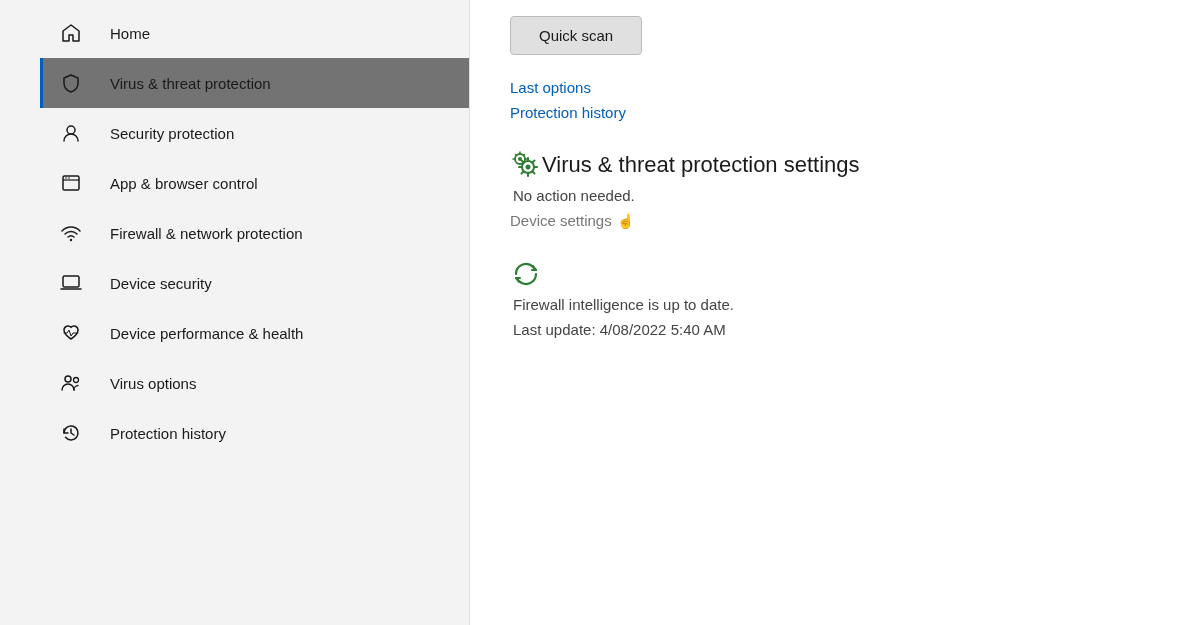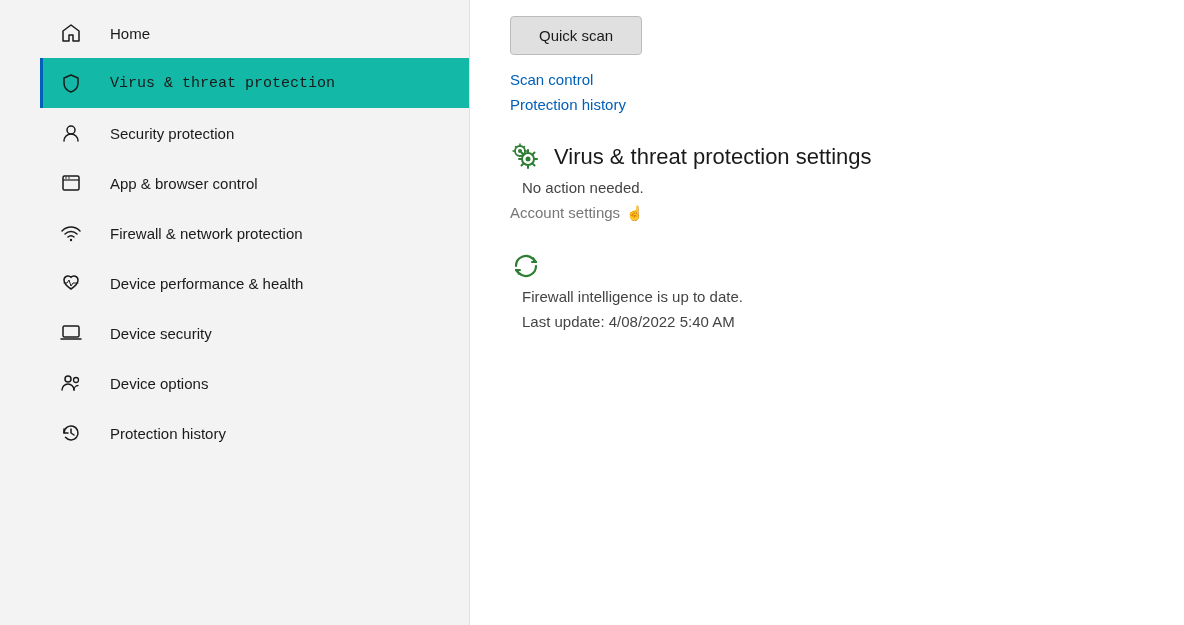--- a/index.html
+++ b/index.html
@@ -34,22 +34,21 @@
       padding: 14px 20px;
       cursor: pointer;
       position: relative;
       font-size: 15px;
       color: #1a1a1a;
       gap: 28px;
       margin-left: 40px;
     }
 
     .sidebar-item.active {
-      background: #14b8a6;
-      font-family: Liberation Mono, monospace;
+      background: #737373;
     }
 
     .sidebar-item.active::before {
       content: '';
       position: absolute;
       left: 0;
       top: 0;
       bottom: 0;
       width: 3px;
       background: #005fb8;
@@ -82,21 +81,21 @@
     
     .quick-scan-btn {
       background: #e0e0e0;
       border: 1px solid #bbb;
       border-radius: 4px;
       padding: 10px 28px;
       font-size: 15px;
       font-family: 'Segoe UI', Arial, sans-serif;
       cursor: pointer;
       color: #1a1a1a;
-      margin-bottom: 16px;
+      margin-bottom: 24px;
       display: inline-block;
     }
 
     
     .action-link {
       display: block;
       color: #005fb8;
       font-size: 15px;
       text-decoration: none;
       margin-bottom: 8px;
@@ -104,21 +103,20 @@
     }
 
     
     .section {
       margin-top: 28px;
     }
 
     .section-header {
       display: flex;
       align-items: center;
-      gap: 12px;
       margin-bottom: 6px;
     }
 
     .section-icon {
       width: 32px;
       height: 32px;
       display: flex;
       align-items: center;
       justify-content: center;
       font-size: 26px;
@@ -127,21 +125,21 @@
     .section-title {
       font-size: 22px;
       font-weight: 400;
       color: #1a1a1a;
     }
 
     .section-status {
       font-size: 15px;
       color: #444;
       margin-bottom: 8px;
-      margin-left: 12px;
+      margin-left: 3px;
     }
 
     .section-link {
       color: #777;
       font-size: 15px;
       cursor: pointer;
       text-decoration: none;
       display: inline-flex;
       align-items: center;
       gap: 4px;
@@ -207,68 +205,68 @@
         <path d="M5 12c1.6-1.6 3.8-2.6 6-2.6s4.4 1 6 2.6" stroke="#1a1a1a" stroke-width="1.5" fill="none" stroke-linecap="round"></path>
         <path d="M8 15c.8-.8 2-1.3 3-1.3s2.2.5 3 1.3" stroke="#1a1a1a" stroke-width="1.5" fill="none" stroke-linecap="round"></path>
         <circle cx="11" cy="18" r="1.2" fill="#1a1a1a"></circle>
       </svg>
     </span>
     <span class="sidebar-label">Firewall &amp; network protection</span>
   </div>
 
   <div class="sidebar-item">
     <span class="sidebar-icon">
-      <svg width="20" height="20" viewBox="0 0 20 20" fill="none" xmlns="http://www.w3.org/2000/svg">
-        <path d="M10 16s-7-4.5-7-9a4 4 0 0 1 7-2.65A4 4 0 0 1 17 7c0 4.5-7 9-7 9z" stroke="#1a1a1a" stroke-width="1.5" fill="none" stroke-linejoin="round"></path>
-        <polyline points="3,10 6,10 8,7 10,13 12,10 14,10 17,10" stroke="#1a1a1a" stroke-width="1" fill="none" stroke-linecap="round" stroke-linejoin="round"></polyline>
-      </svg>
-    </span>
-    <span class="sidebar-label">Device performance &amp; health</span>
-  </div>
-
-  <div class="sidebar-item">
-    <span class="sidebar-icon">
       <svg width="22" height="22" viewBox="0 0 22 22" fill="none" xmlns="http://www.w3.org/2000/svg">
         <rect x="3" y="4" width="16" height="11" rx="1.5" stroke="#1a1a1a" stroke-width="1.5" fill="none"></rect>
         <path d="M1 17h20" stroke="#1a1a1a" stroke-width="1.5" stroke-linecap="round"></path>
       </svg>
     </span>
     <span class="sidebar-label">Device security</span>
+  </div>
+
+  <div class="sidebar-item">
+    <span class="sidebar-icon">
+      <svg width="20" height="20" viewBox="0 0 20 20" fill="none" xmlns="http://www.w3.org/2000/svg">
+        <path d="M10 16s-7-4.5-7-9a4 4 0 0 1 7-2.65A4 4 0 0 1 17 7c0 4.5-7 9-7 9z" stroke="#1a1a1a" stroke-width="1.5" fill="none" stroke-linejoin="round"></path>
+        <polyline points="3,10 6,10 8,7 10,13 12,10 14,10 17,10" stroke="#1a1a1a" stroke-width="1" fill="none" stroke-linecap="round" stroke-linejoin="round"></polyline>
+      </svg>
+    </span>
+    <span class="sidebar-label">Device performance &amp; health</span>
   </div>
 
   <div class="sidebar-item">
     <span class="sidebar-icon">
       <svg width="22" height="22" viewBox="0 0 22 22" fill="none" xmlns="http://www.w3.org/2000/svg">
         <circle cx="8" cy="7" r="3" stroke="#1a1a1a" stroke-width="1.5" fill="none"></circle>
         <path d="M2 18c0-3.3 2.7-6 6-6s6 2.7 6 6" stroke="#1a1a1a" stroke-width="1.5" fill="none" stroke-linecap="round"></path>
         <circle cx="16" cy="8" r="2.5" stroke="#1a1a1a" stroke-width="1.3" fill="none"></circle>
         <path d="M14 18c0-2.5 1.8-4.5 4-4.5" stroke="#1a1a1a" stroke-width="1.3" fill="none" stroke-linecap="round"></path>
       </svg>
     </span>
-    <span class="sidebar-label">Device options</span>
+    <span class="sidebar-label">Virus options</span>
   </div>
 
   <div class="sidebar-item">
     <span class="sidebar-icon">
       <svg width="20" height="20" viewBox="0 0 20 20" fill="none" xmlns="http://www.w3.org/2000/svg">
         <path d="M3 10a7 7 0 1 1 1.5 4.3" stroke="#1a1a1a" stroke-width="1.5" fill="none" stroke-linecap="round"></path>
         <polyline points="3,6 3,10 7,10" stroke="#1a1a1a" stroke-width="1.5" fill="none" stroke-linecap="round" stroke-linejoin="round"></polyline>
         <polyline points="10,6 10,10 13,12" stroke="#1a1a1a" stroke-width="1.5" fill="none" stroke-linecap="round" stroke-linejoin="round"></polyline>
       </svg>
     </span>
     <span class="sidebar-label">Protection history</span>
   </div>
 </nav>
 
 <main class="main">
   
   <button class="quick-scan-btn">Quick scan</button>
 
   
-  <a class="action-link">Scan control</a>
+  <a class="action-link">Last options</a>
   <a class="action-link">Protection history</a>
 
   
   <div class="section">
     <div class="section-header">
       <span class="section-icon">
         <svg width="32" height="32" viewBox="0 0 32 32" fill="none" xmlns="http://www.w3.org/2000/svg">
 
           <circle cx="18" cy="18" r="6" stroke="#2d7d32" stroke-width="2" fill="none"></circle>
           <circle cx="18" cy="18" r="2.5" fill="#2d7d32"></circle>
@@ -287,21 +285,21 @@
           <line x1="15.5" y1="10" x2="17" y2="10" stroke="#2d7d32" stroke-width="1.5" stroke-linecap="round"></line>
           <line x1="4.5" y1="10" x2="3" y2="10" stroke="#2d7d32" stroke-width="1.5" stroke-linecap="round"></line>
           <line x1="6.5" y1="6.5" x2="5.5" y2="5.5" stroke="#2d7d32" stroke-width="1.5" stroke-linecap="round"></line>
           <line x1="13.5" y1="6.5" x2="14.5" y2="5.5" stroke="#2d7d32" stroke-width="1.5" stroke-linecap="round"></line>
         </svg>
       </span>
       <h2 class="section-title">Virus &amp; threat protection settings</h2>
     </div>
     <p class="section-status">No action needed.</p>
     <a class="section-link cursor-hand">
-      <span>Account settings</span>
+      <span>Device settings</span>
     </a>
   </div>
 
   
   <div class="section">
     <div class="section-header">
       <span class="section-icon">
         <svg width="30" height="30" viewBox="0 0 30 30" fill="none" xmlns="http://www.w3.org/2000/svg">
           <path d="M5 15a10 10 0 0 1 17-7.1L25 11" stroke="#2d7d32" stroke-width="2.2" fill="none" stroke-linecap="round" stroke-linejoin="round"></path>
           <path d="M25 15a10 10 0 0 1-17 7.1L5 19" stroke="#2d7d32" stroke-width="2.2" fill="none" stroke-linecap="round" stroke-linejoin="round"></path>

